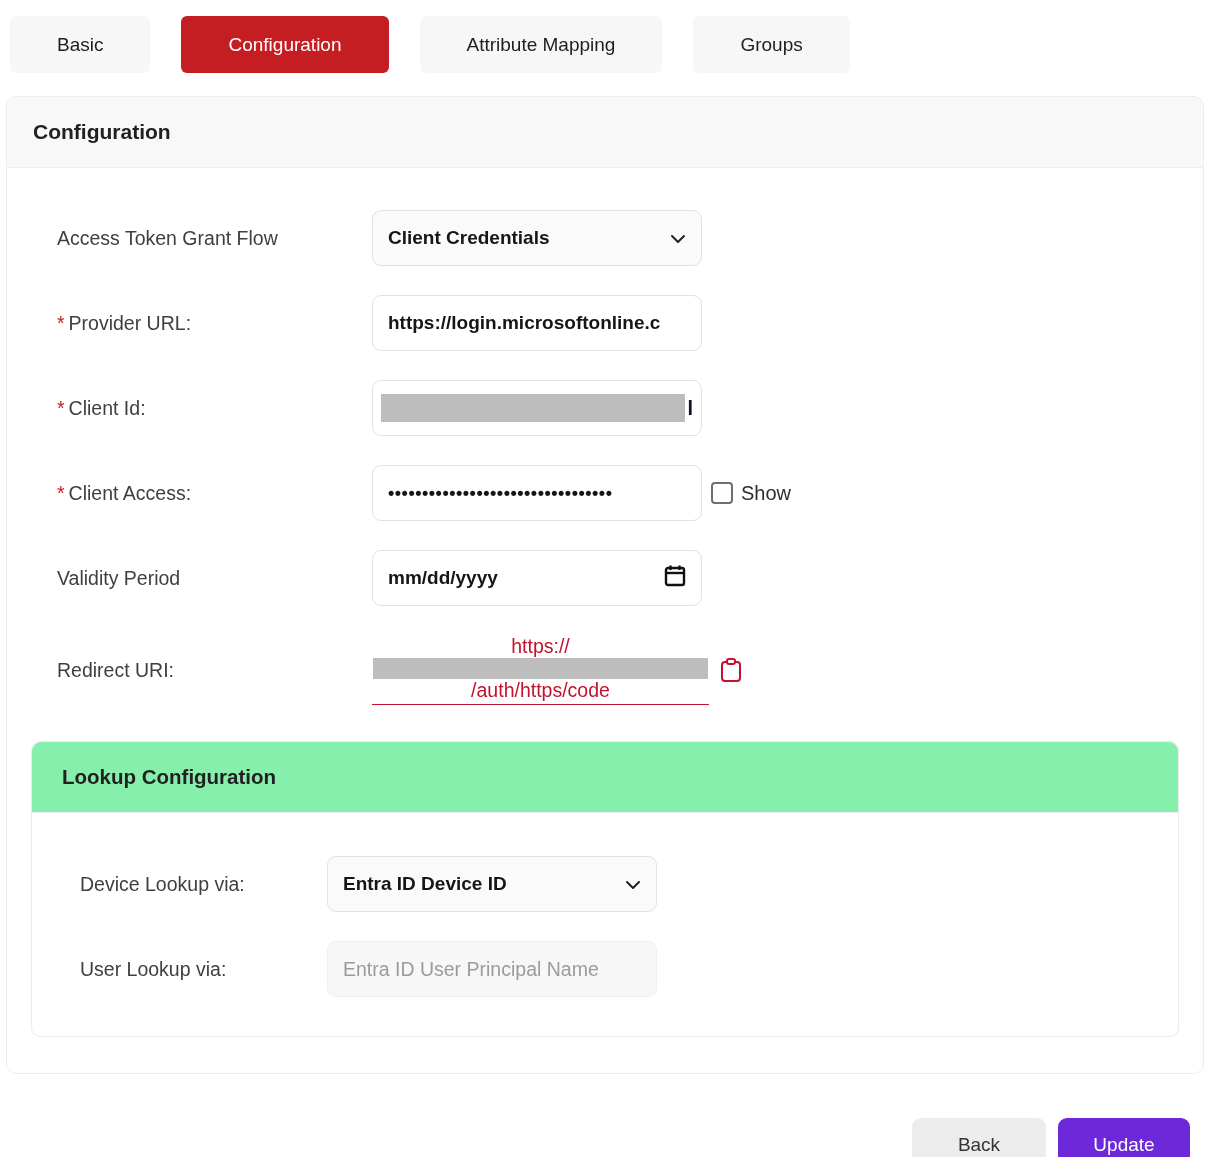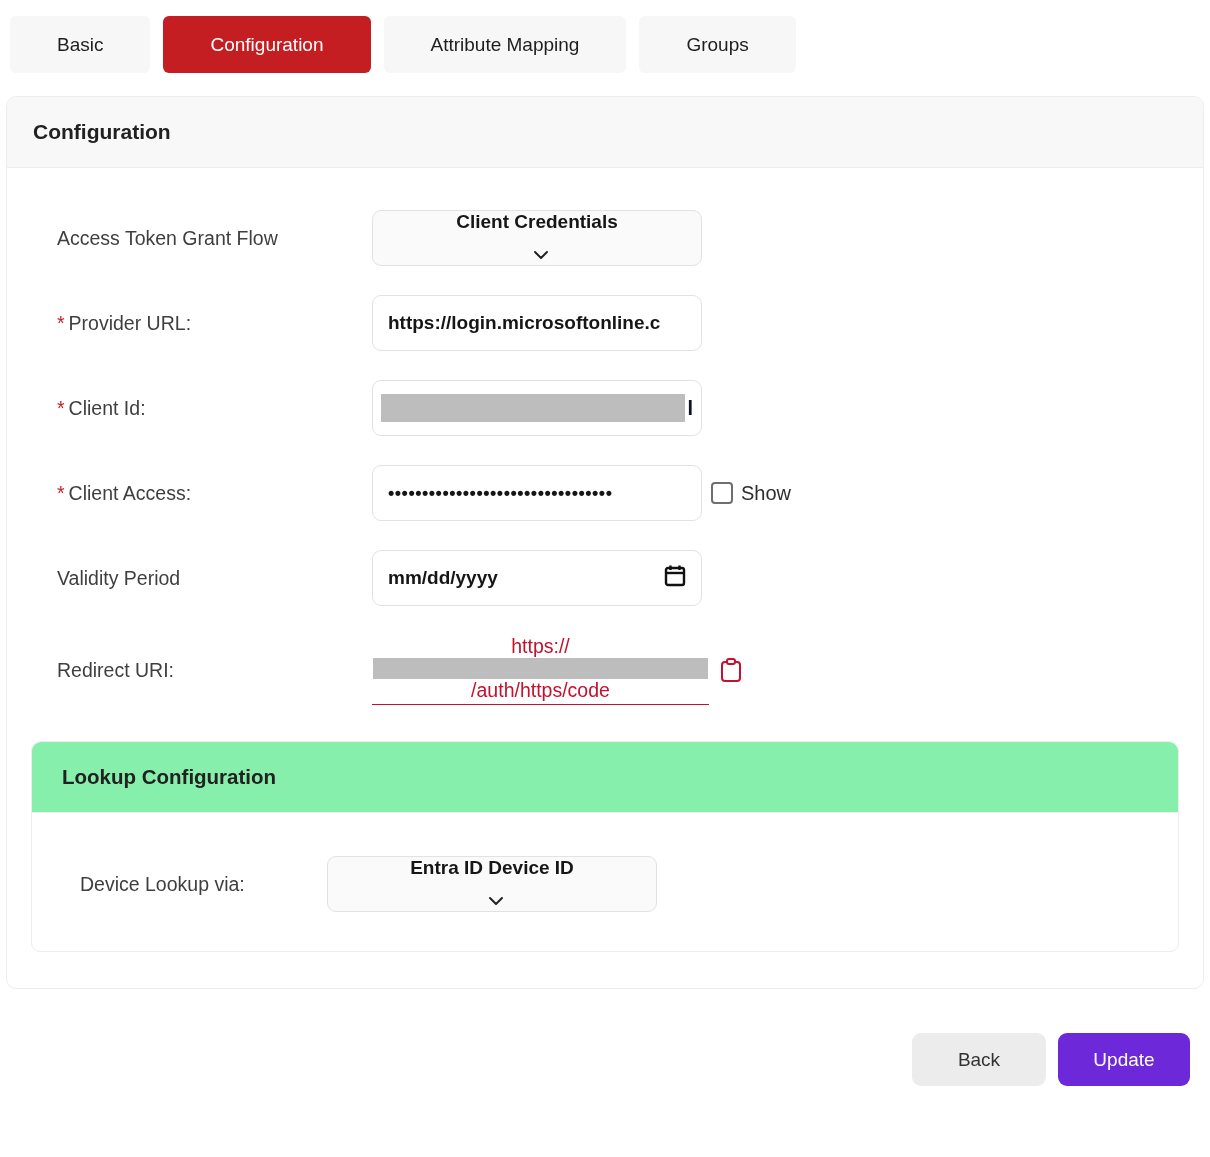--- a/index.html
+++ b/index.html
@@ -5,21 +5,21 @@
   * { box-sizing: border-box; margin: 0; padding: 0; }
   html, body { background: #ffffff; }
   body {
     width: 1210px; height: 1157px;
     font-family: "Liberation Sans", sans-serif;
     color: #3c3c3c;
     position: relative;
   }
 
   
-  .tabbar { display: flex; gap: 13px; padding: 16px 4px 0 10px; }
+  .tabbar { display: flex; gap: 31px; padding: 16px 4px 0 10px; }
   .tab {
     height: 57px; display: inline-flex; align-items: center; justify-content: center;
     padding: 0 47px; background: #f7f7f7; border-radius: 6px;
     font-size: 19px; color: #1e1e1e; cursor: pointer; white-space: nowrap;
   }
   .tab.active { background: #c41e23; color: #ffffff; }
 
   
   .card {
     margin: 23px 6px 0 6px;
@@ -41,21 +41,21 @@
 
   .control {
     width: 330px; height: 56px; flex: none;
     border: 1px solid #e2e2e2; border-radius: 9px; background: #ffffff;
     font-family: "Liberation Sans", sans-serif;
     font-size: 19px; font-weight: bold; color: #161616;
     padding: 0 15px; outline: none;
   }
   .selectbox {
     display: flex; align-items: center; justify-content: space-between;
-    background: #fafafa; cursor: pointer; flex-direction: column;
+    background: #fafafa; cursor: pointer;
   }
   .chev { flex: none; margin-left: 8px; }
 
   input.control { text-overflow: clip; white-space: nowrap; overflow: hidden; }
 
   
   .redact-wrap { position: relative; display: flex; align-items: center; }
   .redact-bar {
     position: absolute; left: 8px; right: 16px; top: 13px; bottom: 13px;
     background: #bdbdbd;
@@ -209,20 +209,26 @@
           <div class="control selectbox">
             <span>Entra ID Device ID</span>
             <span class="chev">
               <svg width="16" height="10" viewBox="0 0 16 10">
                   <polyline points="2,2 8,8 14,2" fill="none" stroke="#222" stroke-width="2" stroke-linecap="round" stroke-linejoin="round"></polyline>
                 </svg>
             </span>
           </div>
         </div>
 
+        <div class="frow">
+          <div class="flabel">User Lookup via:</div>
+          <div class="control disabled">
+            <span>Entra ID User Principal Name</span>
+          </div>
+        </div>
 
       </div>
     </div>
 
   </div>
 </div>
 
 <div class="footer">
   <button class="btn btn-back">Back</button>
   <button class="btn btn-update">Update</button>

